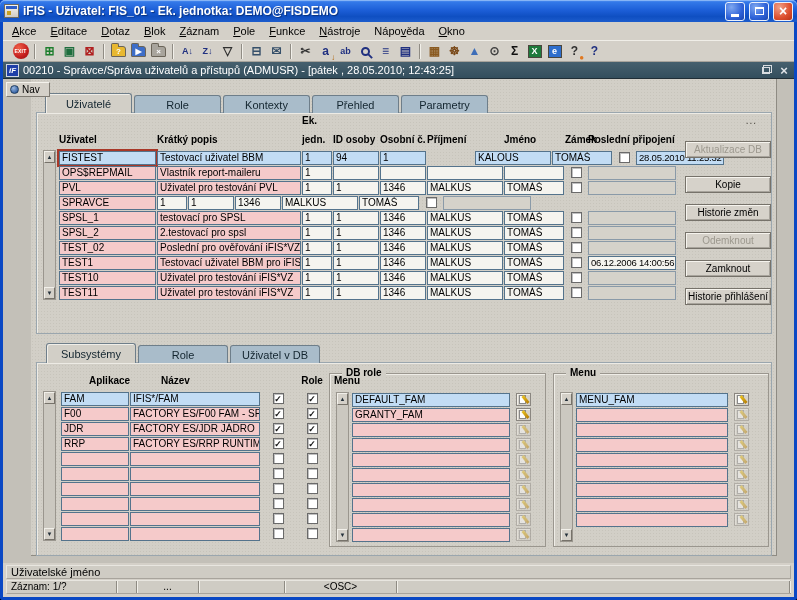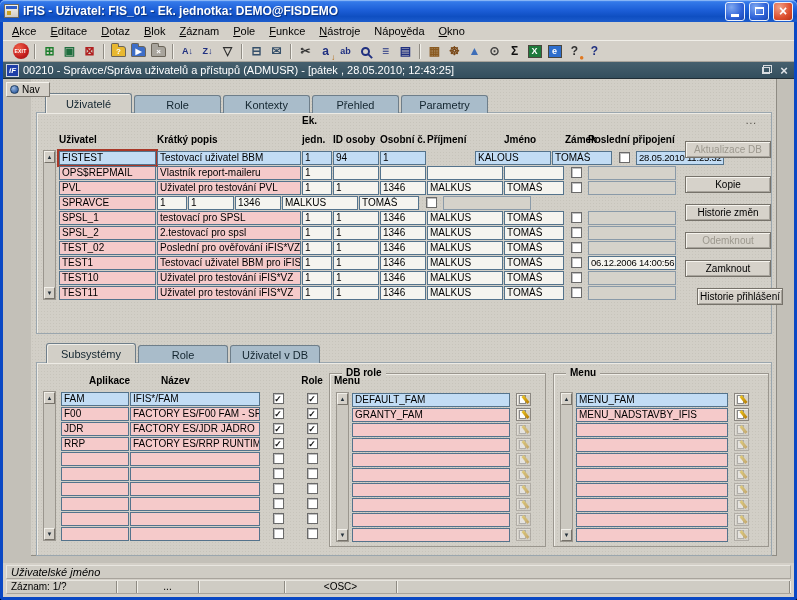--- a/index.html
+++ b/index.html
@@ -119,21 +119,21 @@
     background:linear-gradient(#E8C020,#B88008); transform:rotate(-40deg); }
   .editbtn.dim { opacity:.45; }
 
   .subhead { position:absolute; left:24px; top:12px; display:flex; gap:2px; }
   .sh { font-size:10px; font-weight:bold; flex:none; }
   #subsysRows { left:24px; top:28px; }
 
   
   .statusbar { position:absolute; left:0; right:0; top:563px; height:34px; background:#D4D0C8; padding:2px 3px 0 3px; }
   .sline1 { height:14px; background:#CFCCC4; border:1px solid; border-color:#E8E6E0 #A8A49C #A8A49C #E8E6E0;
-    font-size:11px; line-height:12px; padding-left:4px; color:#000;font-style:italic; }
+    font-size:11px; line-height:12px; padding-left:4px; color:#000; }
   .sline2 { margin-top:1px; height:14px; display:flex; background:#CFCCC4; border:1px solid; border-color:#E8E6E0 #A8A49C #A8A49C #E8E6E0; }
   .sseg { height:12px; border-right:1px solid #8E8B83; box-shadow:1px 0 0 #F2F0EA; font-size:10px; line-height:12px; padding-left:4px; color:#000; flex:none; }
   .sseg.center { text-align:center; padding-left:0; }
 </style>
 </head>
 <body>
 
 <div class="win">
 
   <div class="titlebar">
@@ -427,21 +427,21 @@
         <div class="more">...</div>
       <div class="vscroll" style="left: 6px; top: 37px; height: 150px;">
             <div class="sbbtn" style="top: 0px;">▲</div>
             <div class="sbbtn" style="bottom: 0px;">▼</div>
           </div>
           <div class="fbtn disabled" style="top: 28px;">Aktualizace DB</div>
           <div class="fbtn" style="top: 63px;">Kopie</div>
           <div class="fbtn" style="top: 91px;">Historie změn</div>
           <div class="fbtn disabled" style="top: 119px;">Odemknout</div>
           <div class="fbtn" style="top: 147px;">Zamknout</div>
-          <div class="fbtn" style="top: 175px; margin-left: 12px;">Historie přihlášení</div>
+          <div class="fbtn" style="top: 175px;">Historie přihlášení</div>
         </div>
 
       <div class="tabs" id="lowerTabs" style="left:15px;top:266px;">
           <div class="tab w90 active">Subsystémy</div>
           <div class="tab w90">Role</div>
           <div class="tab w90">Uživatel v DB</div>
         </div>
 
       <div class="panel panel-bottom" id="panelBottom">
         <div class="subhead" id="subsysHead">
@@ -631,27 +631,20 @@
               <div class="sbbtn" style="top: 0px;">▲</div>
               <div class="sbbtn" style="bottom: 0px;">▼</div>
             </div>
           </div>
 
         <div class="fs fs-menu" id="fsMenu">
           <span class="fslegend">Menu</span>
           <div class="fsrows" id="menuRows">
               <div class="row">
                 <div class="cell sel" style="width: 152px;">MENU_FAM</div>
-                <div class="editbtn">
-                  <div class="sheet"></div>
-                  <div class="pencil"></div>
-                </div>
-              </div>
-              <div class="row">
-                <div class="cell pink" style="width: 152px;">MENU_NADSTAVBY_IFIS</div>
                 <div class="editbtn">
                   <div class="sheet"></div>
                   <div class="pencil"></div>
                 </div>
               </div>
               <div class="row">
                 <div class="cell pink" style="width: 152px;"></div>
                 <div class="editbtn dim">
                   <div class="sheet"></div>
                   <div class="pencil"></div>

